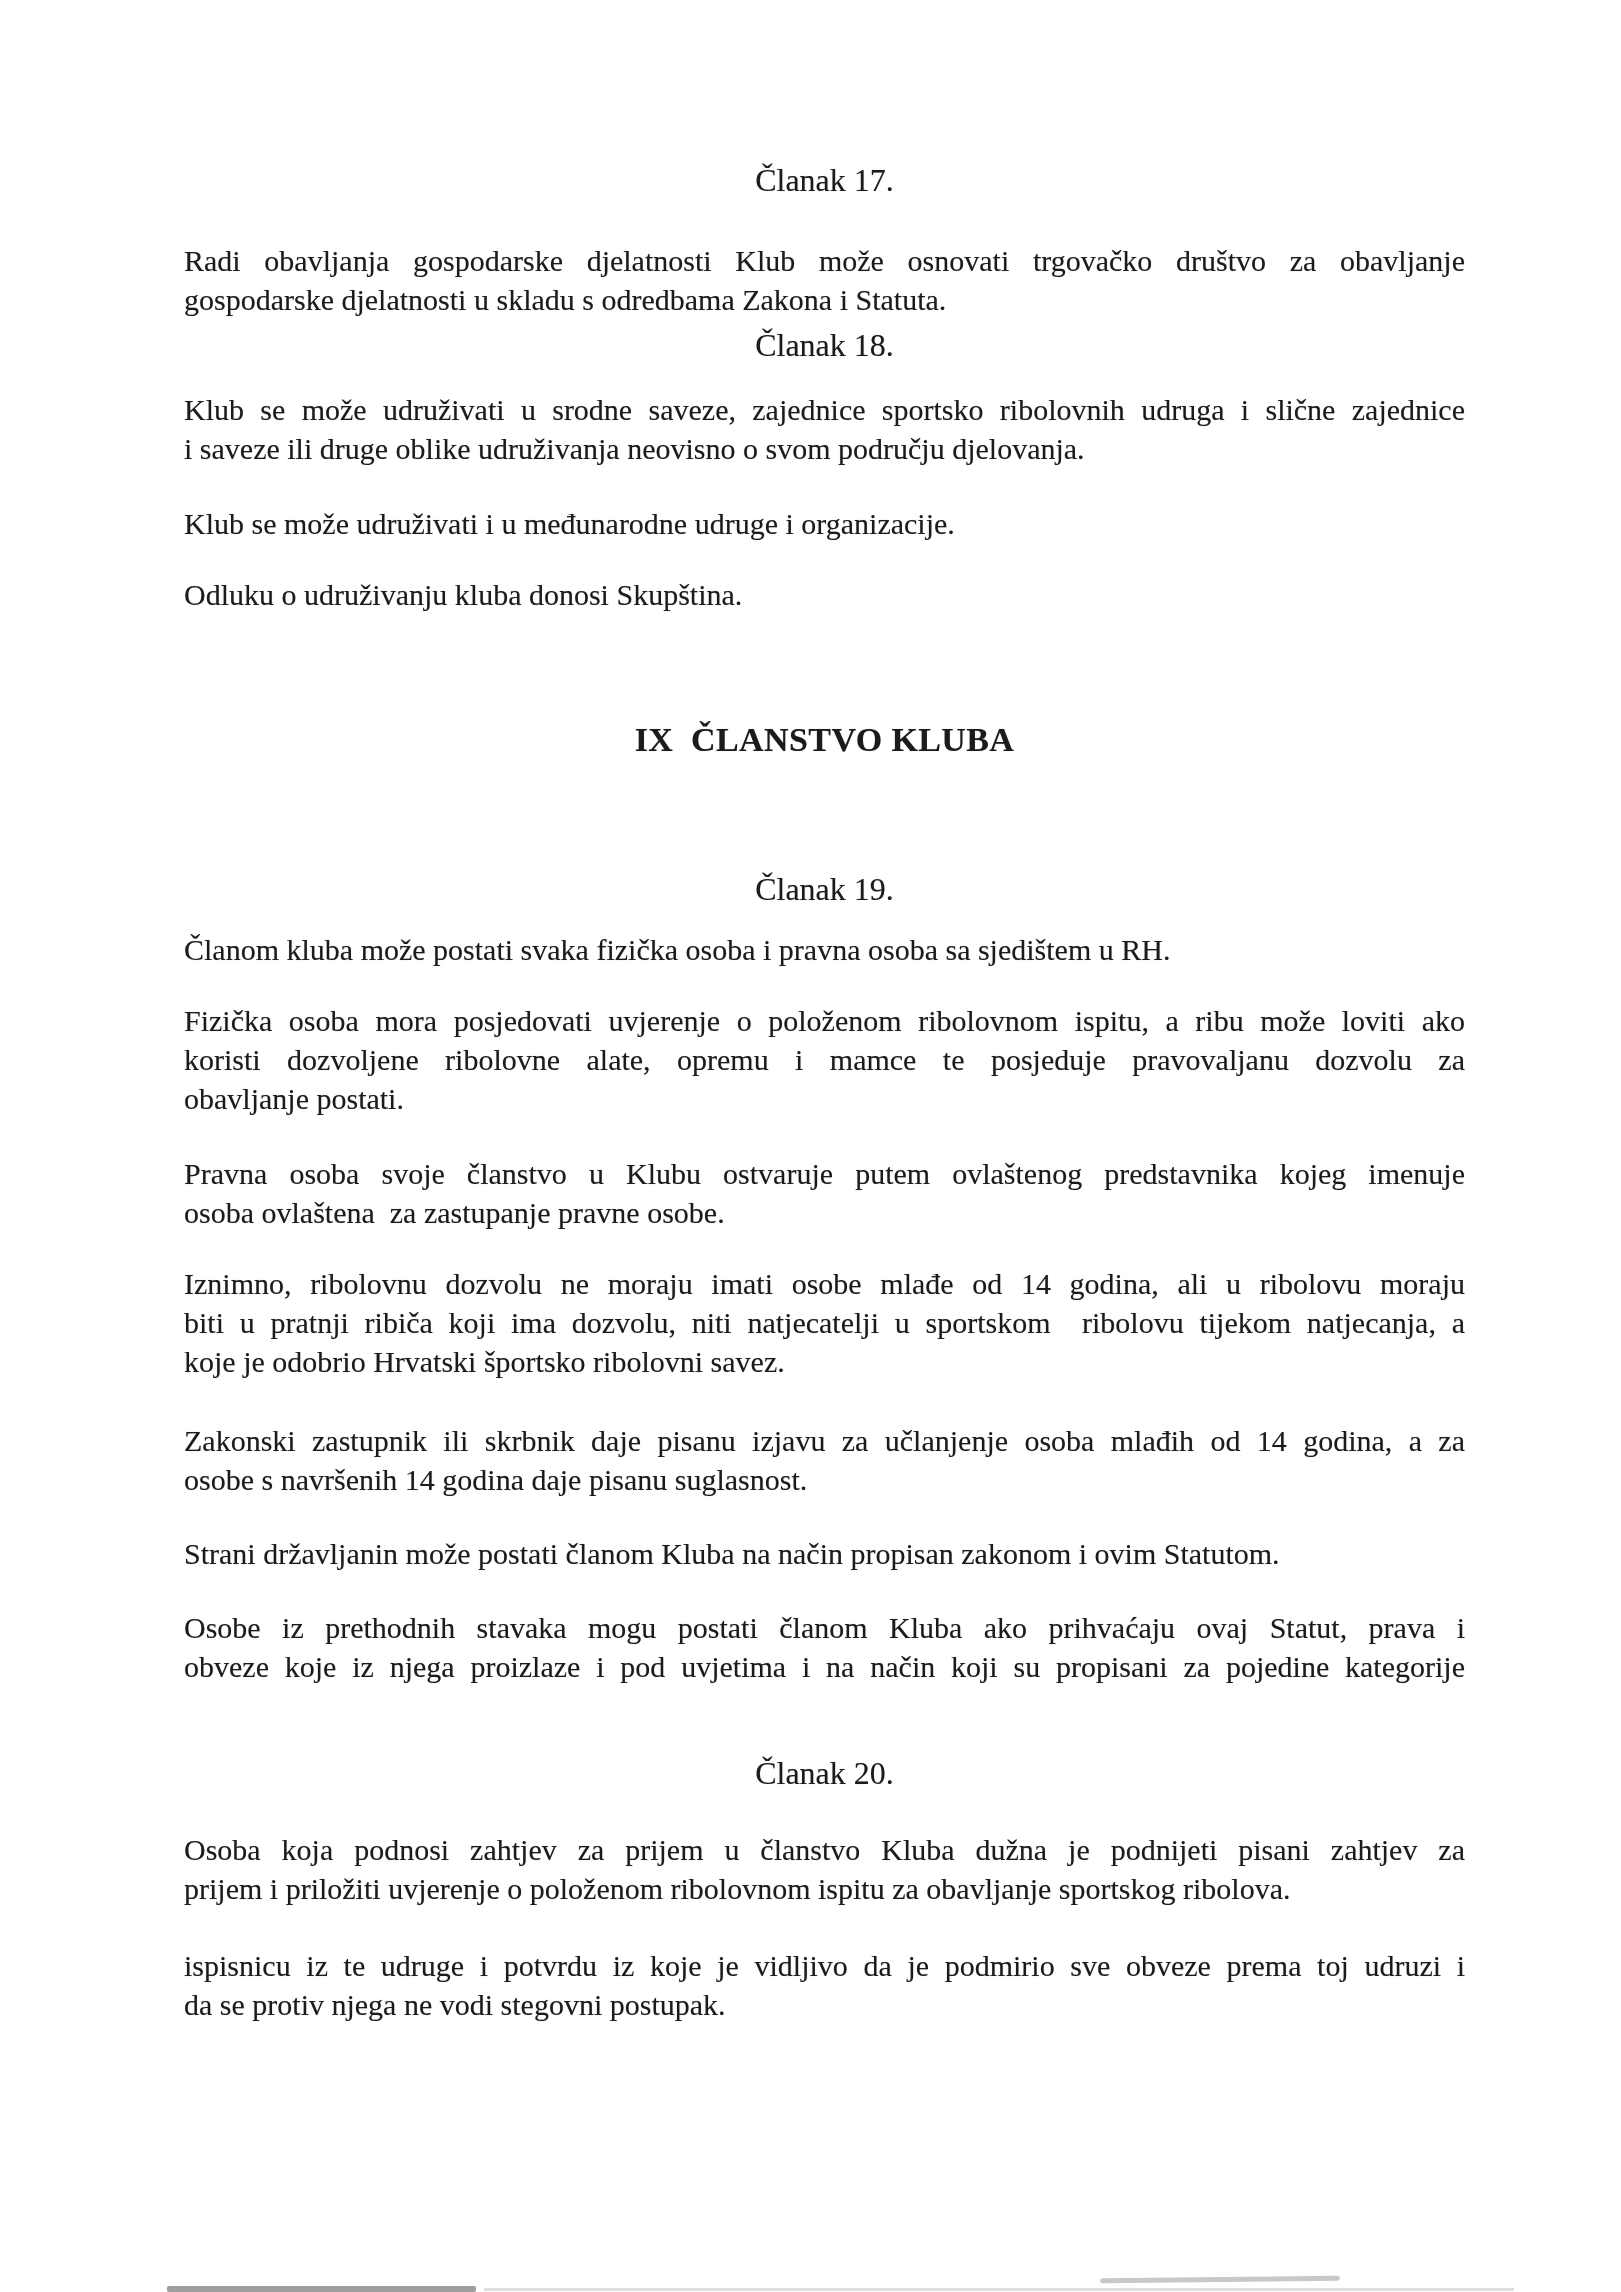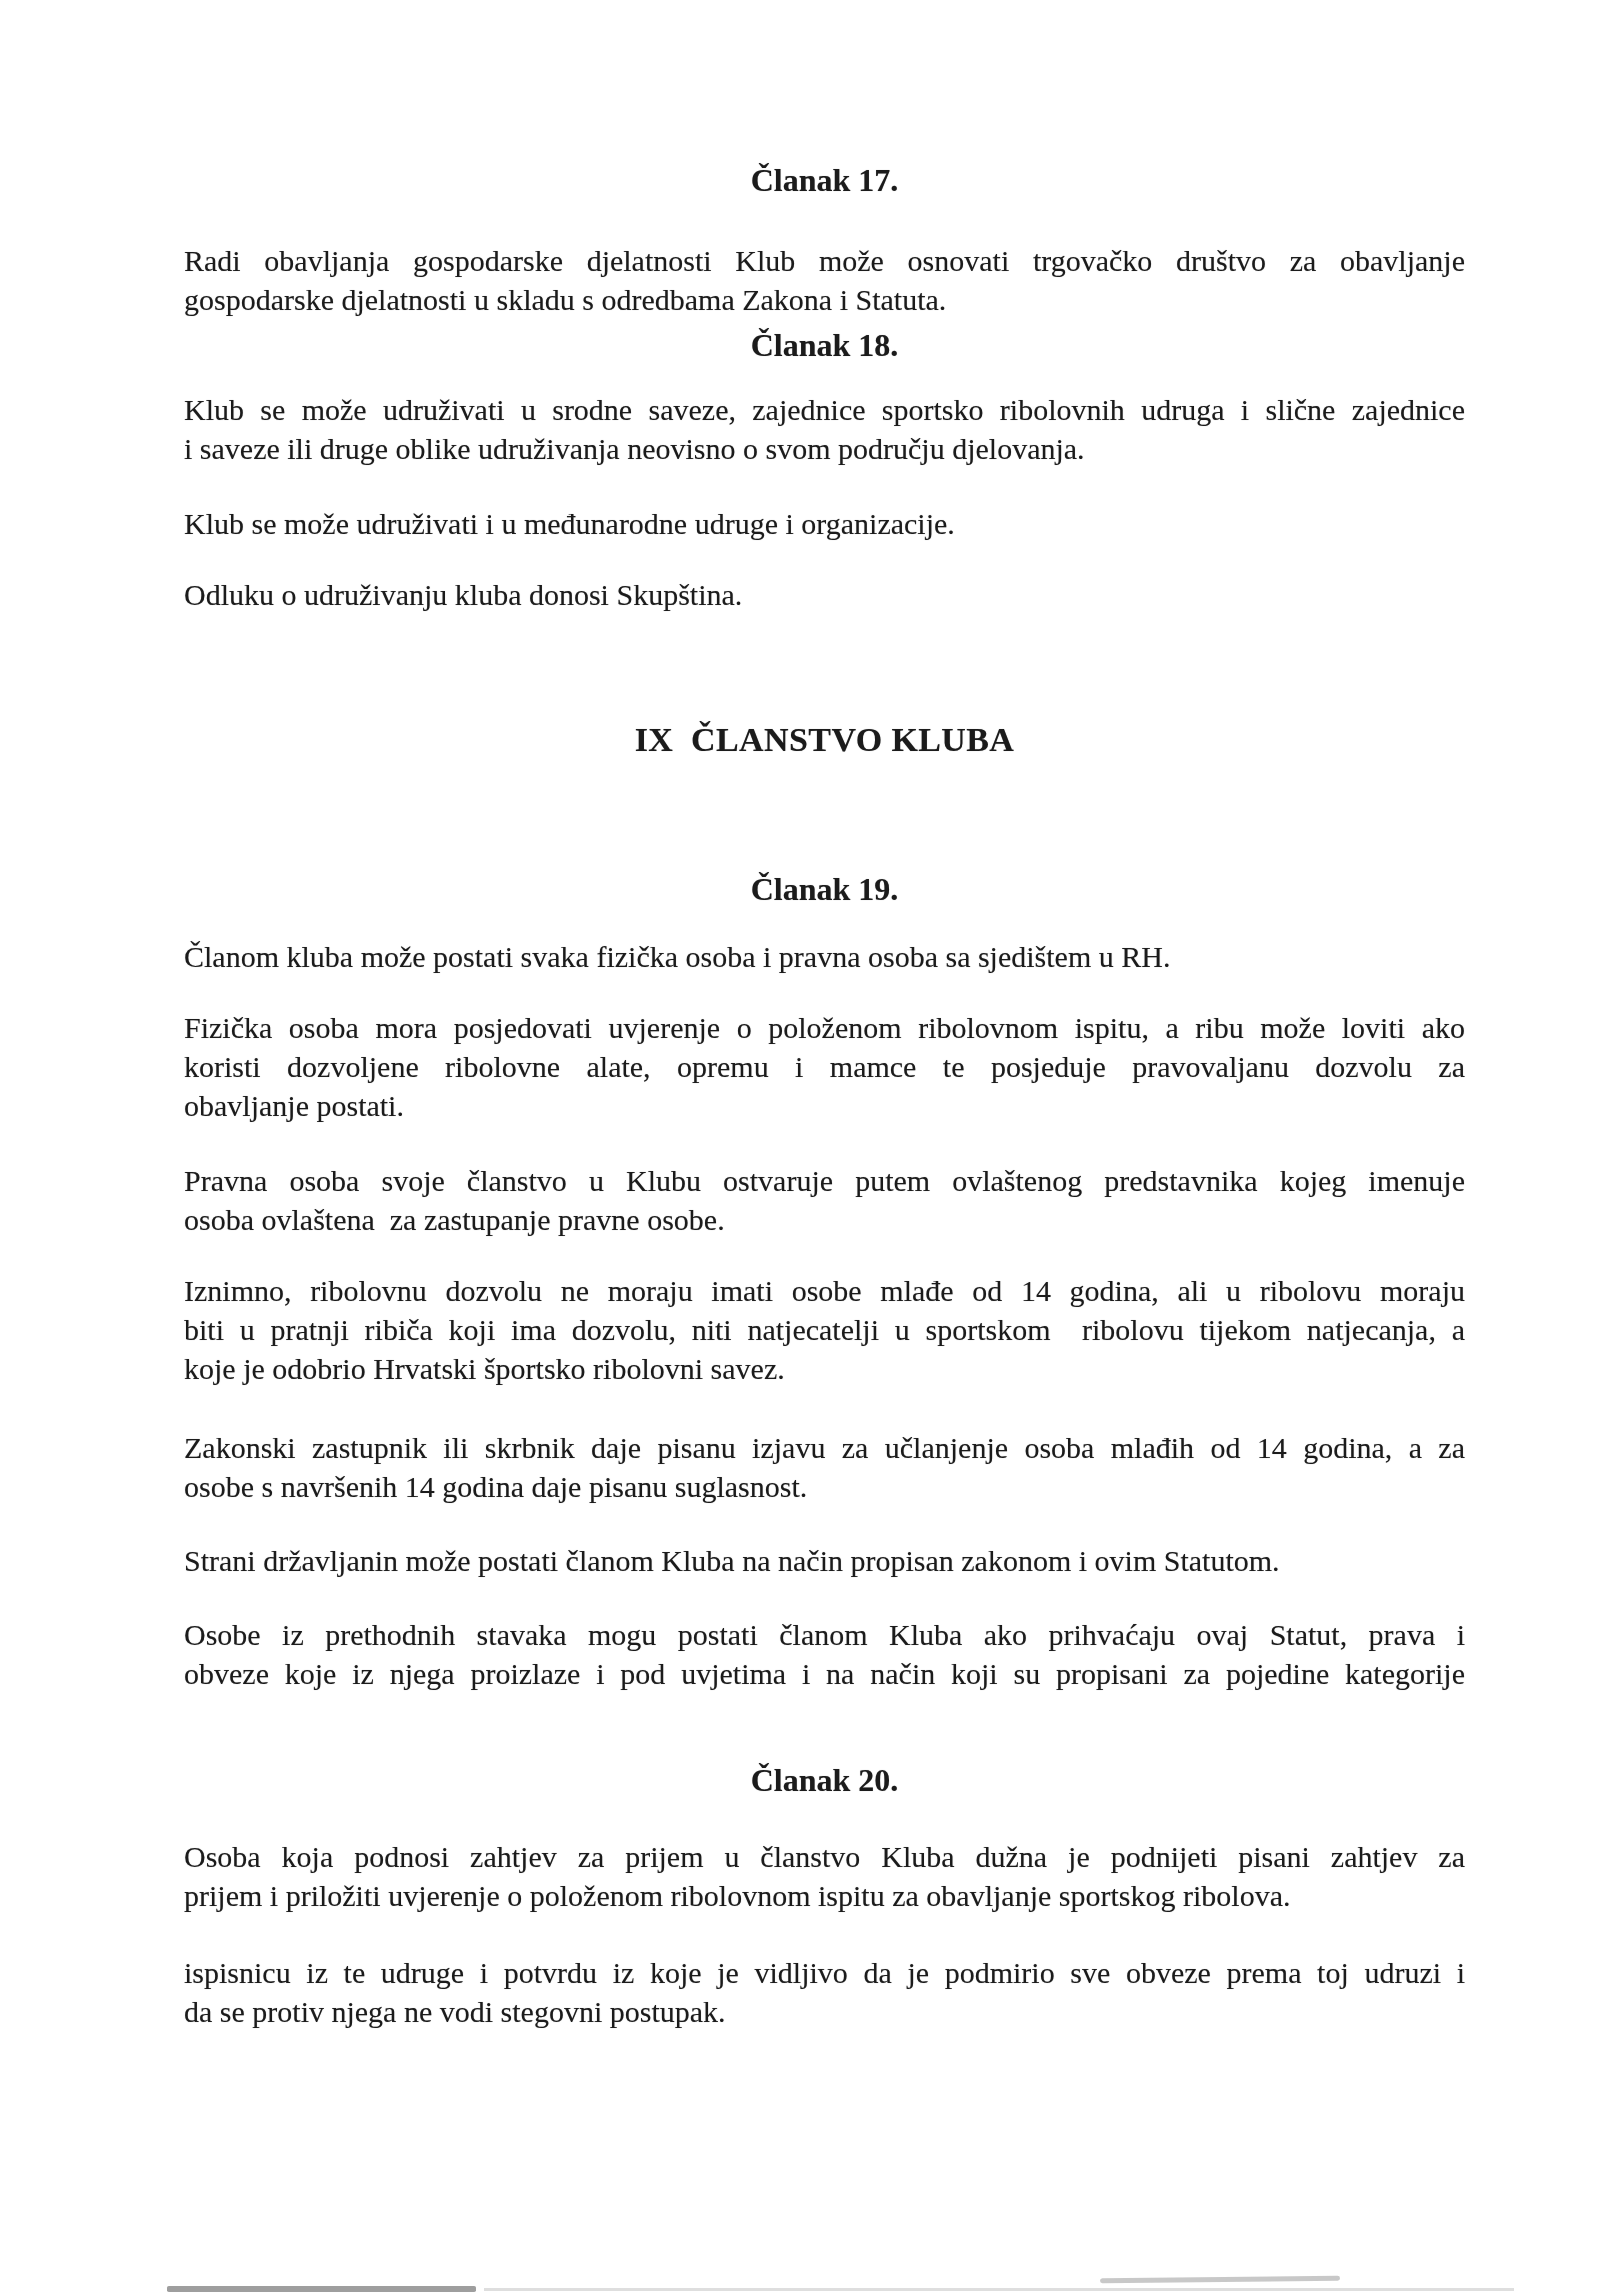--- a/index.html
+++ b/index.html
@@ -17,21 +17,21 @@
     overflow: hidden;
     color: #1b1b1b;
     text-shadow: 0 0 0.9px rgba(10,10,10,0.35);
   }
   .content {
     margin-left: 184px;
     width: 1281px;
     padding-top: 159px;
   }
   .heading {
-    font-weight: bold;
+    font-weight: normal;
     font-size: 32px;
     line-height: 43px;
     text-align: center;
     white-space: pre;
   }
   .section-heading {
     font-weight: bold;
     font-size: 34px;
     line-height: 43px;
     text-align: center;
@@ -89,21 +89,21 @@
     </div>
 
     <div class="para" style="margin-top:32px">
       <div class="line">Odluku o udruživanju kluba donosi Skupština.</div>
     </div>
 
     <div class="section-heading" style="margin-top:104px">IX  ČLANSTVO KLUBA</div>
 
     <div class="heading" style="margin-top:107px">Članak 19.</div>
 
-    <div class="para" style="margin-top:26px">
+    <div class="para" style="margin-top:19px">
       <div class="line">Članom kluba može postati svaka fizička osoba i pravna osoba sa sjedištem u RH.</div>
     </div>
 
     <div class="para" style="margin-top:32px">
       <div class="line just">Fizička osoba mora posjedovati uvjerenje o položenom ribolovnom ispitu, a ribu može loviti ako</div>
       <div class="line just">koristi dozvoljene ribolovne alate, opremu i mamce te posjeduje pravovaljanu dozvolu za</div>
       <div class="line">obavljanje postati.</div>
     </div>
 
     <div class="para" style="margin-top:36px">

